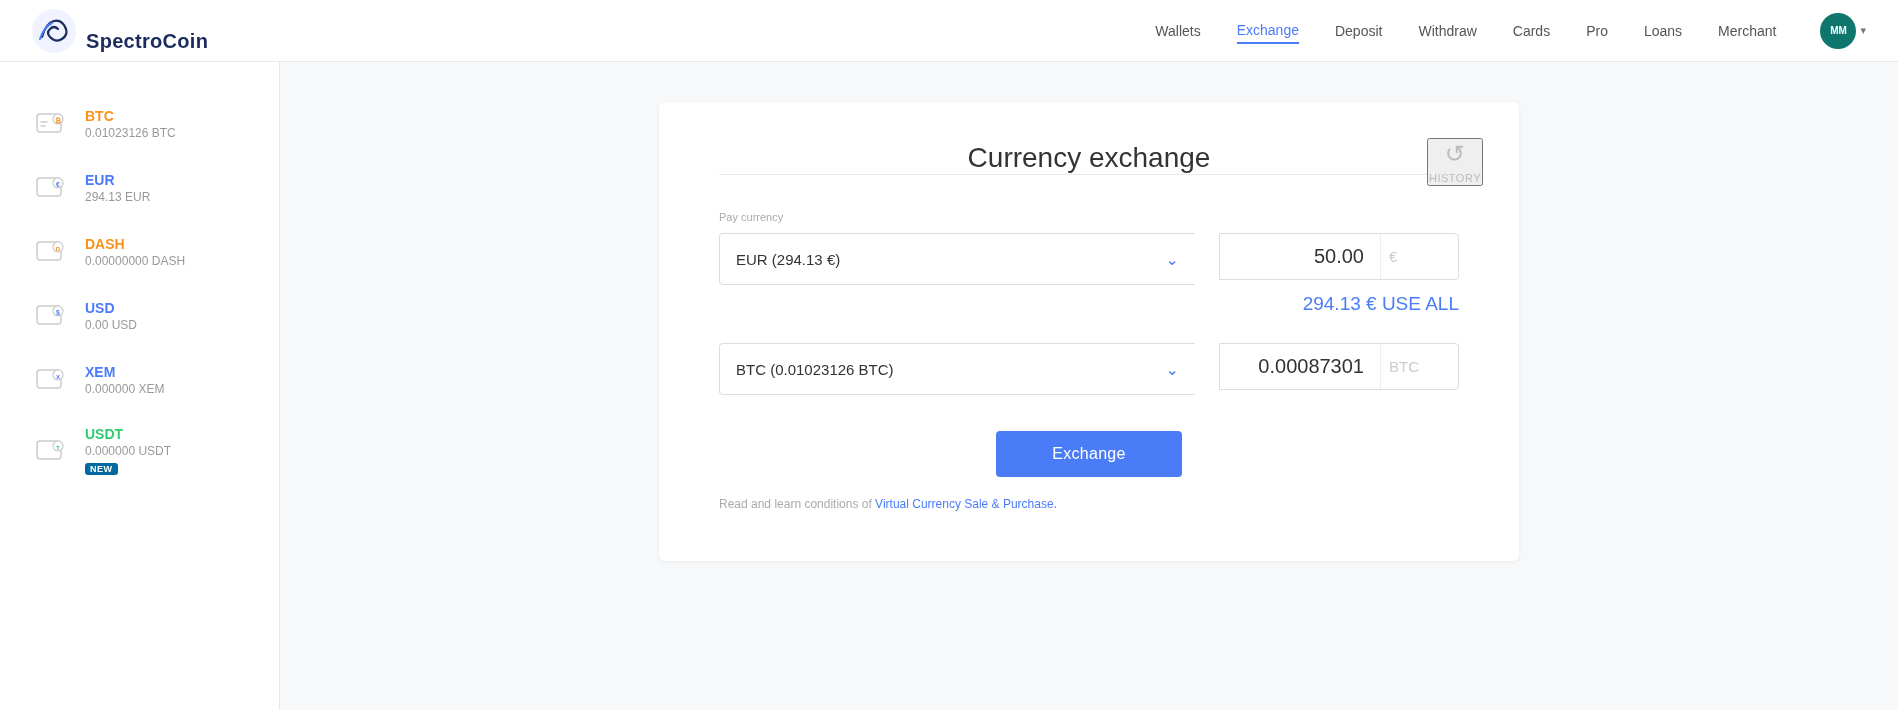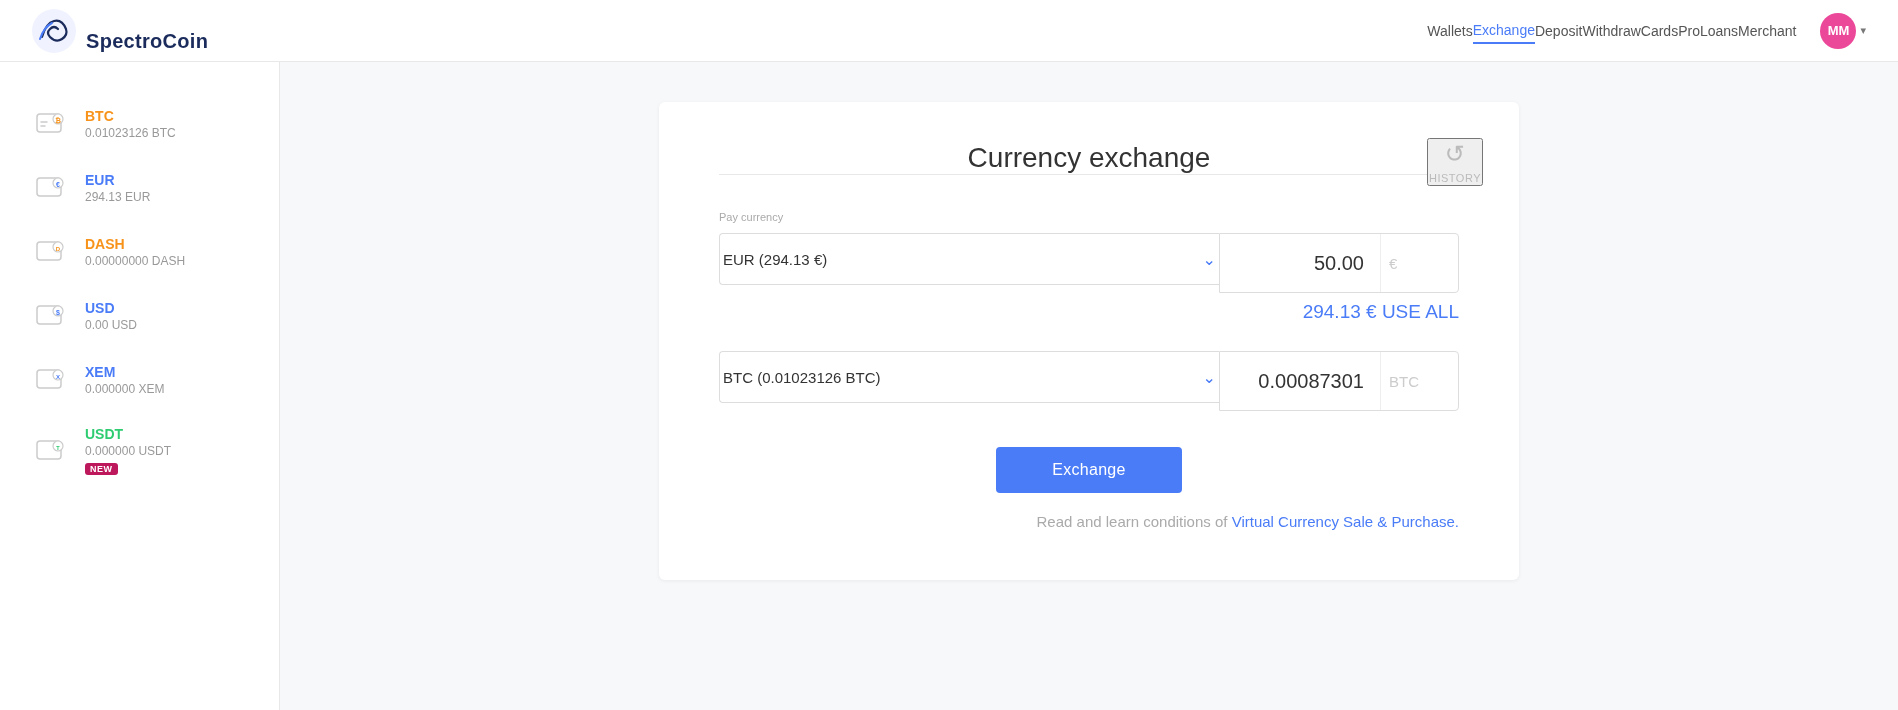--- a/index.html
+++ b/index.html
@@ -28,46 +28,47 @@
     }
     .logo-text {
       font-size: 20px;
       font-weight: 700;
       color: #1a2b5c;
       letter-spacing: 0.3px;
     }
     .nav {
       display: flex;
       align-items: center;
+      gap: 36px;
       margin-left: auto;
     }
     .nav-item {
       font-size: 14px;
       color: #555;
       text-decoration: none;
       cursor: pointer;
       padding: 4px 0;
     }
     .nav-item.active {
       color: #4a7cf7;
       border-bottom: 2px solid #4a7cf7;
     }
     .user-avatar {
       width: 36px;
       height: 36px;
-      background: #ec4899;
+      background: #0f766e;
       border-radius: 50%;
       display: flex;
       align-items: center;
       justify-content: center;
-      font-size: 13px;
+      font-size: 10px;
       font-weight: 600;
       color: #fff;
       cursor: pointer;
-      margin-left: 24px;
+      margin-left: 8px;
     }
     .user-dropdown {
       display: flex;
       align-items: center;
       gap: 4px;
       cursor: pointer;
     }
     .chevron-down {
       font-size: 11px;
       color: #777;
@@ -105,21 +106,21 @@
       font-size: 14px;
       font-weight: 600;
     }
     .wallet-balance {
       font-size: 12px;
       color: #999;
       margin-top: 2px;
     }
     .badge-new {
       display: inline-block;
-      background: #be185d;
+      background: #0369a1;
       color: #fff;
       font-size: 9px;
       font-weight: 700;
       padding: 1px 5px;
       border-radius: 3px;
       margin-top: 2px;
       letter-spacing: 0.5px;
     }
 
     
@@ -174,42 +175,43 @@
     }
     .field-row {
       display: flex;
       gap: 0;
     }
     .dropdown-select {
       flex: 1;
       border: 1px solid #ddd;
       border-right: none;
       border-radius: 4px 0 0 4px;
-      padding: 0 3px;
+      padding: 0 16px;
       height: 52px;
       font-size: 15px;
       color: #333;
       background: #fff;
       display: flex;
       align-items: center;
       justify-content: space-between;
       cursor: pointer;
     }
     .dropdown-select .chevron {
       color: #4a7cf7;
       font-size: 16px;
     }
     .amount-input-wrap {
       display: flex;
       align-items: flex-end;
       border: 1px solid #ddd;
       border-radius: 0 4px 4px 0;
       overflow: hidden;
-      height: 60px;
+      height: 47px;
       min-width: 240px;
+      margin-left: 24px;
     }
     .amount-input {
       border: none;
       outline: none;
       font-size: 20px;
       font-weight: 400;
       color: #333;
       padding: 0 16px;
       width: 160px;
       text-align: right;
@@ -242,23 +244,23 @@
       border: none;
       border-radius: 4px;
       padding: 14px 56px;
       font-size: 16px;
       font-weight: 500;
       cursor: pointer;
       letter-spacing: 0.3px;
     }
 
     .footer-note {
-      text-align: right;
+      text-align: left;
       margin-top: 20px;
-      font-size: 15px;
+      font-size: 12px;
       color: #aaa;
     }
     .footer-note a {
       color: #4a7cf7;
       text-decoration: none;
     }
   </style>
 </head>
 <body>
 

